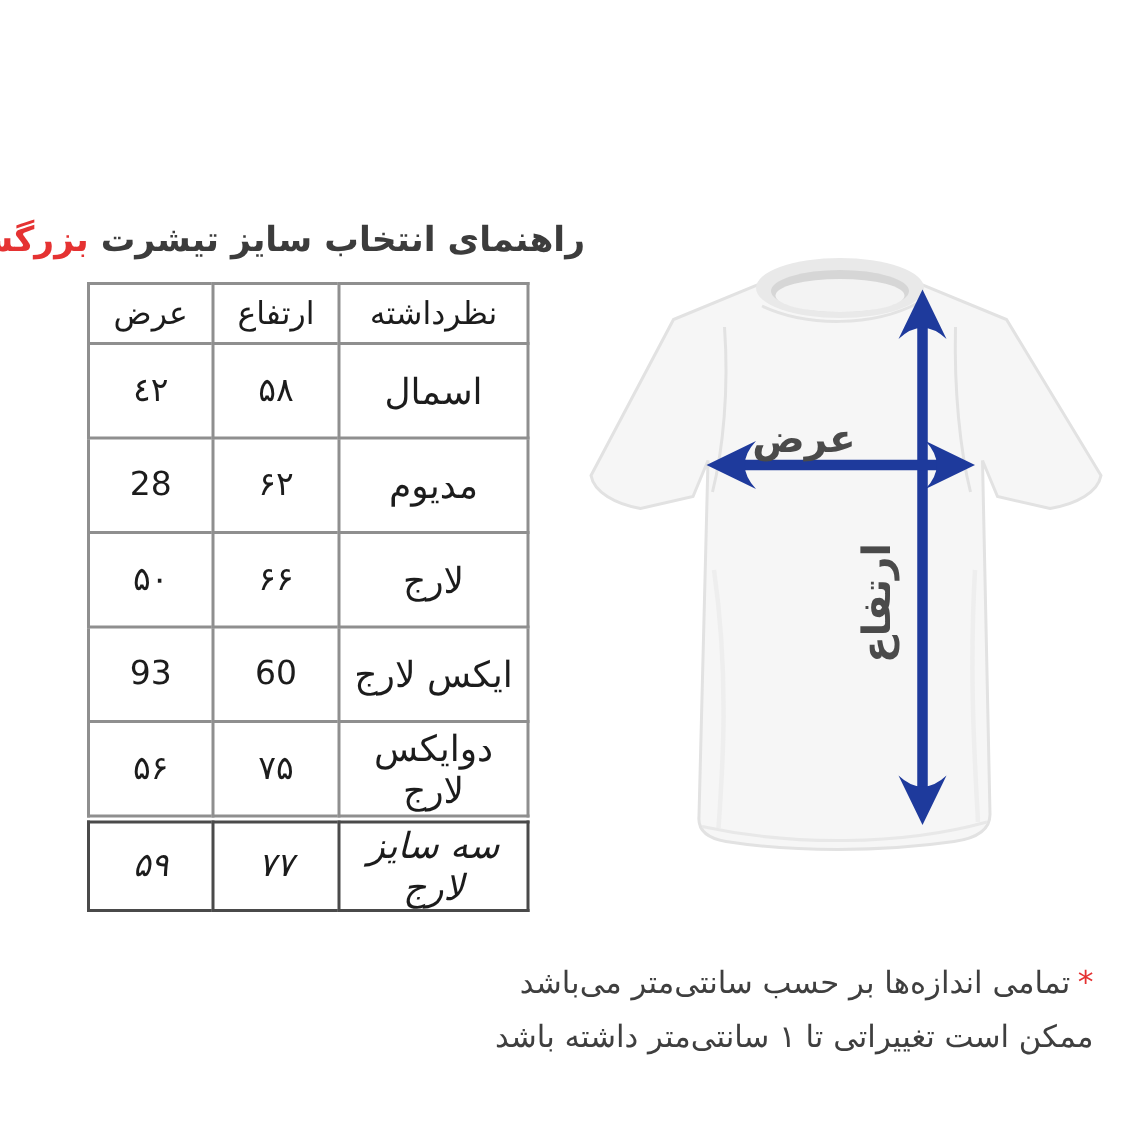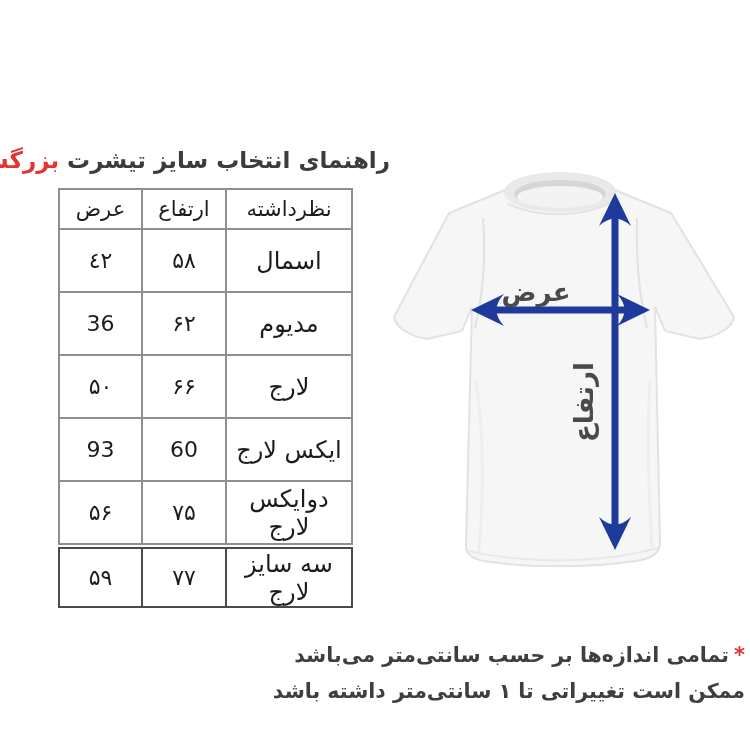--- a/index.html
+++ b/index.html
@@ -18,36 +18,36 @@
   table.size-table{
     position:absolute;left:58px;border-collapse:collapse;direction:rtl;
     table-layout:fixed;
   }
   table.t1{top:188px;}
   table.t2{top:547px;}
   .size-table td,.size-table th{
     border:2px solid #8f8f8f;text-align:center;vertical-align:middle;
     padding:0;color:#1c1c1c;font-weight:normal;
   }
-  table.t2 td{border-color:#4a4a4a;}
+  table.t2 td{border-color:#4a4a4a;font-style:italic;}
   .col-size{width:126px;}
   .col-h{width:84px;}
   .col-w{width:83px;}
   .t1 tr.hdr{height:40px;}
   .t1 tr.data{height:63px;}
   .t2 tr{height:59px;}
   .hdr th{font-size:21px;}
   .c-size{font-size:24px;margin-top:34px;}
   .c-num{font-size:22px;}
   .c-bold{font-weight:bold;}
   
   .notes{
-    position:absolute;top:641px;right:5px;width:420px;
+    position:absolute;top:641px;right:21px;width:420px;
     direction:rtl;text-align:right;color:#3f3f3f;
-    font-size:20.5px;font-weight:bold;line-height:29px;
+    font-size:20.5px;font-weight:normal;line-height:29px;
   }
   .note{white-space:nowrap;}
   .note.first{margin-bottom:7px;}
   .star{color:#e53232;margin-left:5px;font-size:21px;}
   
   .diagram{position:absolute;left:388px;top:150px;width:362px;height:480px;}
   .diagram svg{display:block;}
   .dim-label{
     font-family:"DejaVu Sans",sans-serif;font-size:26px;font-weight:bold;fill:#4a4a4a;
   }
@@ -75,21 +75,21 @@
       <th>عرض</th>
     </tr>
     <tr class="data">
       <td class="c-size">اسمال</td>
       <td class="c-num">۵۸</td>
       <td class="c-num">٤۲</td>
     </tr>
     <tr class="data">
       <td class="c-size">مدیوم</td>
       <td class="c-num">۶۲</td>
-      <td class="c-num">36</td>
+      <td class="c-num">28</td>
     </tr>
     <tr class="data">
       <td class="c-size">لارج</td>
       <td class="c-num">۶۶</td>
       <td class="c-num">۵۰</td>
     </tr>
     <tr class="data">
       <td class="c-size">ایکس لارج</td>
       <td class="c-num">60</td>
       <td class="c-num">93</td>

